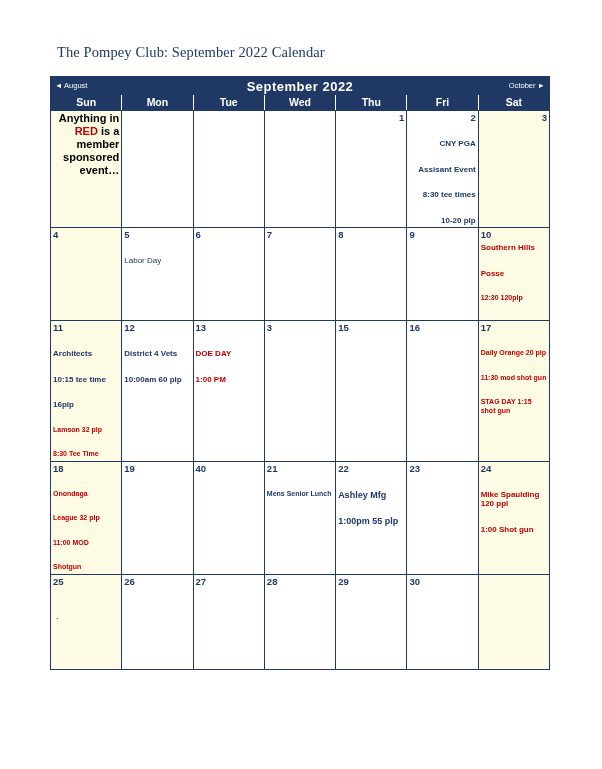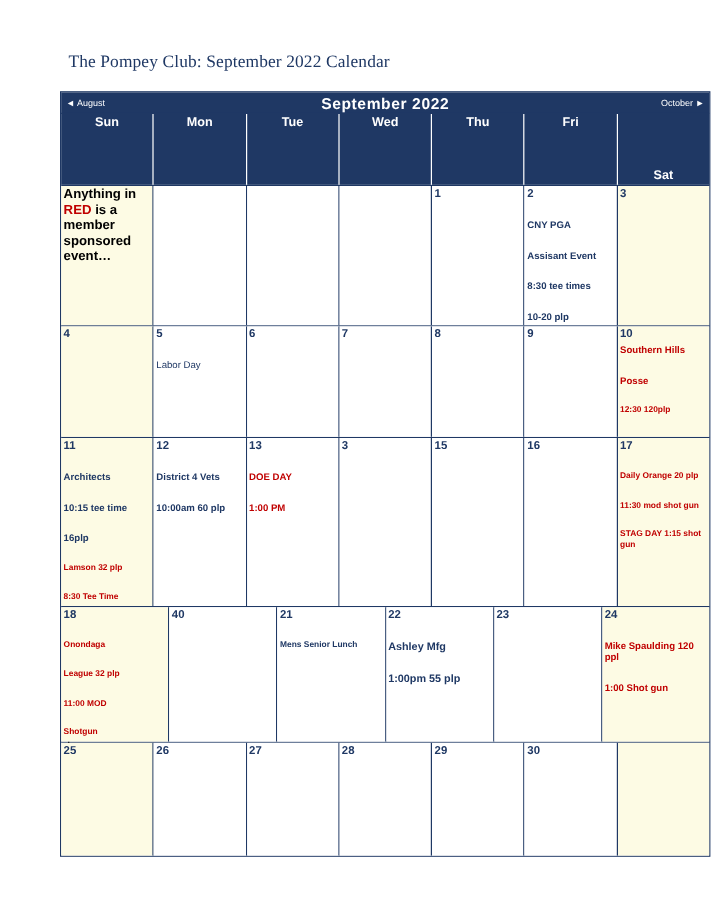--- a/index.html
+++ b/index.html
@@ -27,21 +27,21 @@
     font-size: 14.5px;
     color: #1f3864;
     font-family: "Liberation Serif", serif;
     letter-spacing: 0.1px;
     white-space: nowrap;
   }
   .calendar {
     position: absolute;
     left: 50px;
     top: 76px;
-    width: 542px;
+    width: 500px;
     border: 1px solid #1f3864;
     box-sizing: border-box;
   }
   .cal-header {
     background: #1f3864;
     color: #ffffff;
     height: 17px;
     position: relative;
     border-bottom: 1px solid #1f3864;
   }
@@ -74,21 +74,21 @@
   .dow {
     flex: 1 1 0;
     text-align: center;
     color: #ffffff;
     font-size: 10.5px;
     font-weight: bold;
     padding: 1px 0 2px 0;
     border-right: 1px solid #ffffff;
     box-sizing: border-box;
   }
-  .dow:last-child { border-right: none; margin-top: 44px; }
+  .dow:last-child { border-right: none; }
   .week {
     display: flex;
     border-top: 1px solid #1f3864;
   }
   .day {
     flex: 1 1 0;
     width: 71.4px;
     min-height: 94px;
     border-right: 1px solid #1f3864;
     box-sizing: border-box;
@@ -115,21 +115,21 @@
   .ev.plain { font-weight: normal; }
   .ev.small { font-size: 7px; line-height: 8.5px; }
   .note {
     font-size: 11px;
     font-weight: bold;
     color: #000000;
     line-height: 13px;
     margin-top: 0px;
   }
   .note .red-word { color: #c00000; }
-  .row-1 .day { min-height: 92px; }
+  .row-1 .day { min-height: 92px; text-align: right; }
   .row-2 .day { min-height: 92px; }
   .row-3 .day { min-height: 92px; }
   .row-4 .day { min-height: 92px; }
   .row-5 .day { min-height: 94px; }
   .page-dot {
     position: absolute;
     left: 56px;
     top: 611px;
     font-size: 9px;
     color: #000;
@@ -248,20 +248,23 @@
 
     <div class="week row-4">
       <div class="day weekend">
         <div class="daynum">18</div>
         <div class="ev red small">Onondaga</div>
         <div class="ev red small">League 32 plp</div>
         <div class="ev red small">11:00 MOD</div>
         <div class="ev red small">Shotgun</div>
       </div>
       <div class="day">
+        <div class="daynum">19</div>
+      </div>
+      <div class="day">
         <div class="daynum">40</div>
       </div>
       <div class="day">
         <div class="daynum">21</div>
         <div class="ev small">Mens Senior Lunch</div>
       </div>
       <div class="day">
         <div class="daynum">22</div>
         <div class="ev" style="font-size:9px;line-height:10.5px;">Ashley Mfg</div>
         <div class="ev" style="font-size:9px;line-height:10.5px;">1:00pm 55 plp</div>

